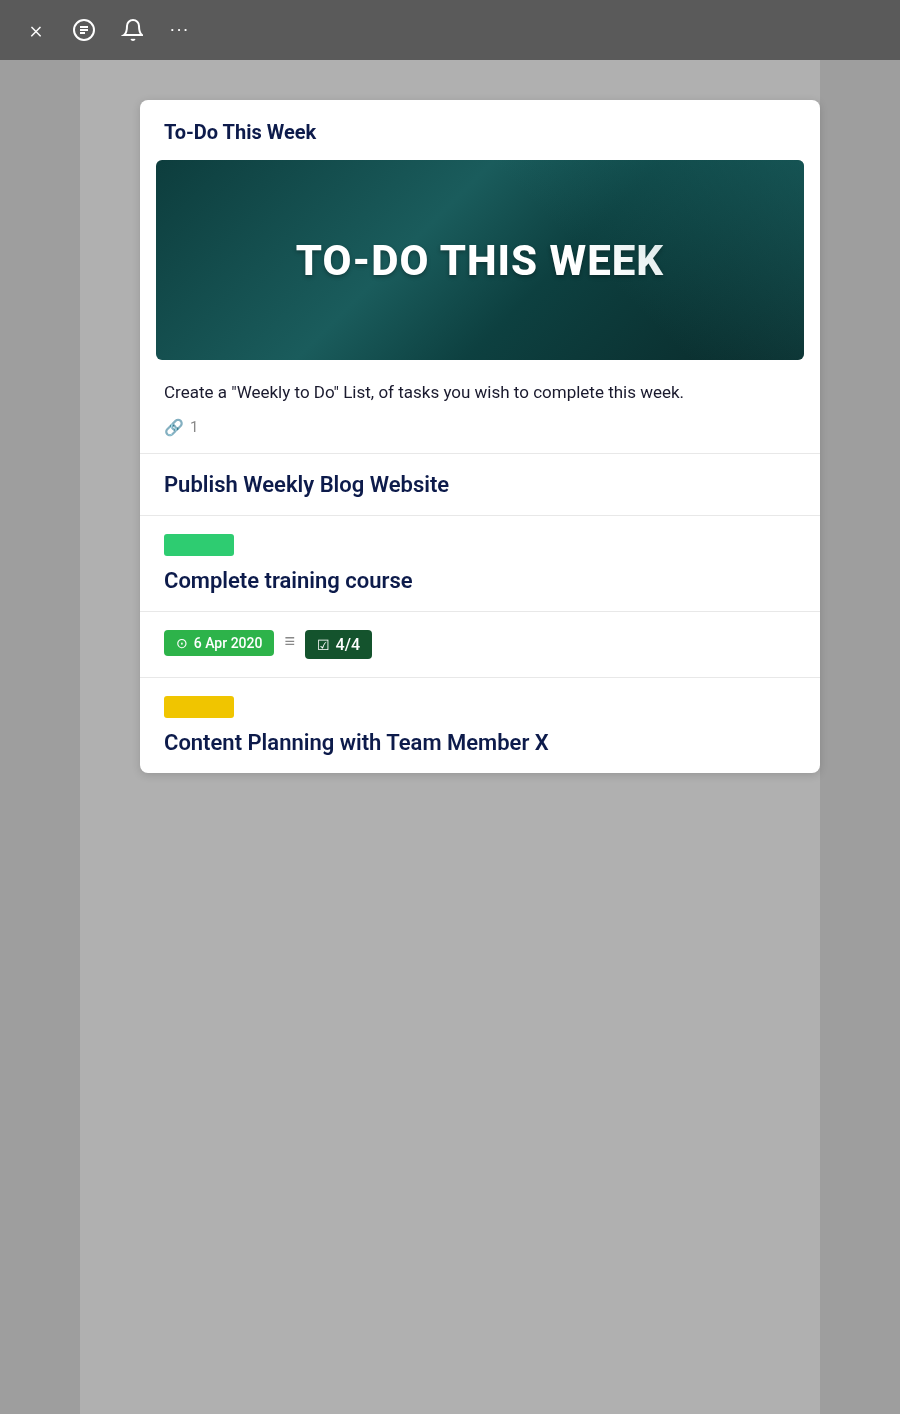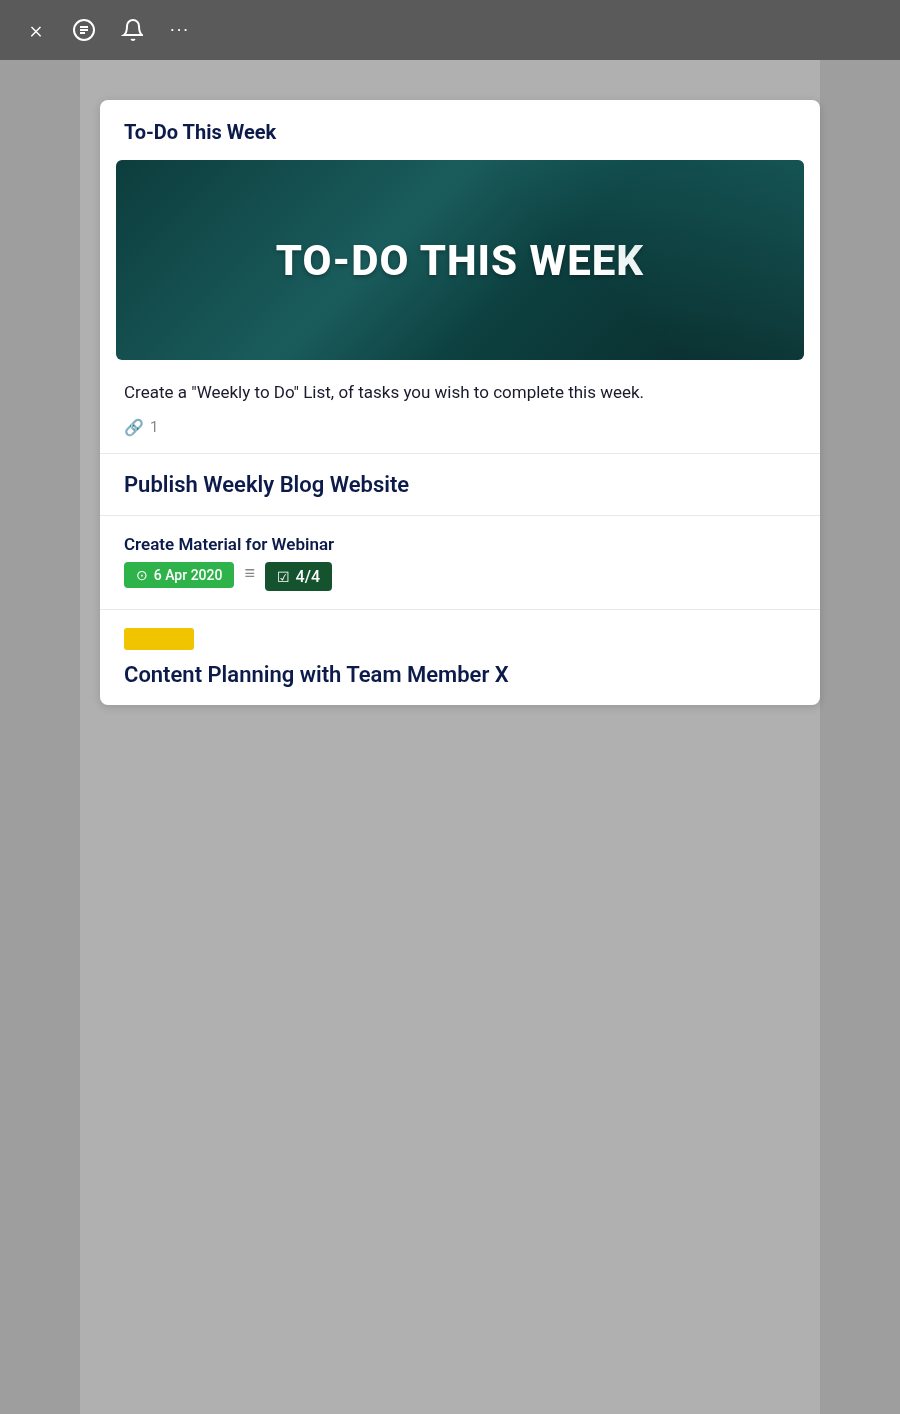--- a/index.html
+++ b/index.html
@@ -77,20 +77,21 @@
       letter-spacing: 2px;
       font-size: 18px;
     }
 
     
     .main-content {
       position: relative;
       z-index: 5;
       padding: 40px 80px 40px 100px;
       min-height: 1354px;
+      margin-left: 40px;
     }
 
     
     .card {
       background-color: #ffffff;
       border-radius: 8px;
       overflow: hidden;
       box-shadow: 0 2px 8px rgba(0,0,0,0.15);
     }
 
@@ -295,23 +296,26 @@
         <span class="attachment-icon">🔗</span>
         <span>1</span>
       </div>
     </div>
 
 
     <div class="list-item">
       <div class="list-item-title-only">Publish Weekly Blog Website</div>
     </div>
 
-
     <div class="list-item">
-      <div class="list-item-title">Create Material for Webinar</div>
+      <div class="tag-green"></div>
+      <div class="list-item-title-only">Complete training course</div>
+    </div>
+
+    <div class="list-item">
       <div class="badges-row">
         <span class="badge badge-green badge-clock">6 Apr 2020</span>
         <span class="lines-icon">≡</span>
         <span class="checklist-badge">
           <span class="check-icon"></span>
           <span>4/4</span>
         </span>
       </div>
     </div>
 

